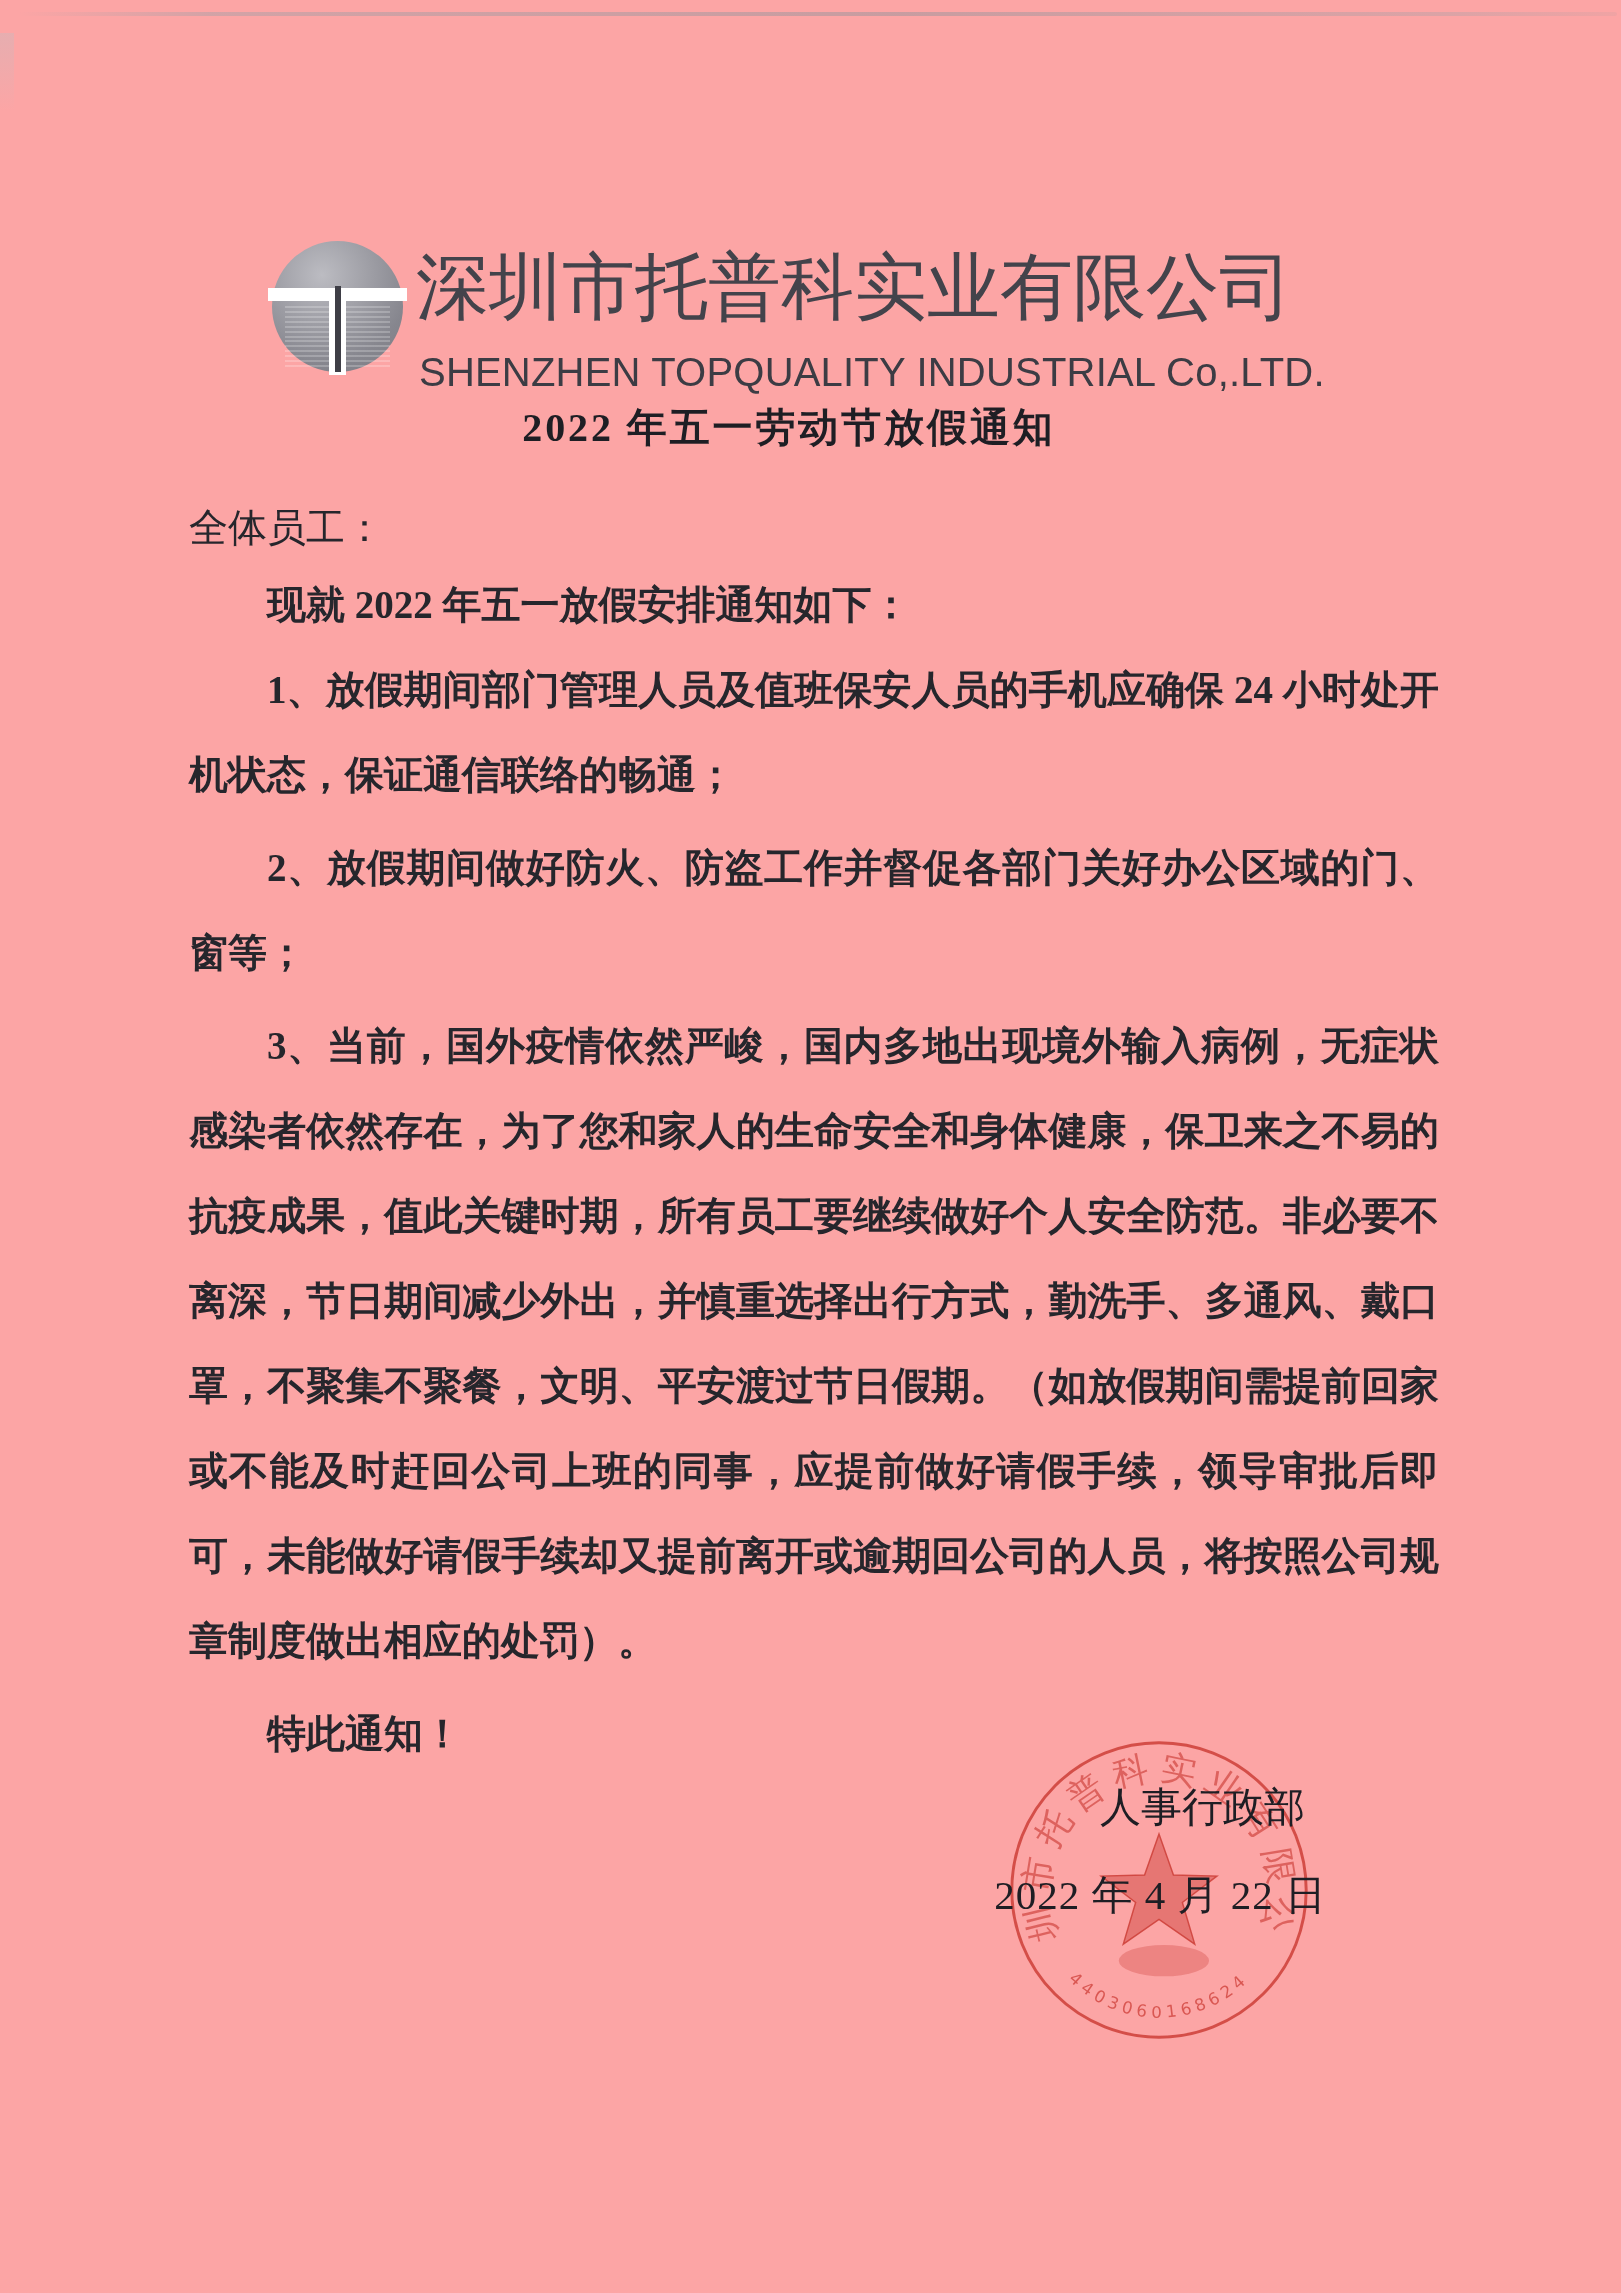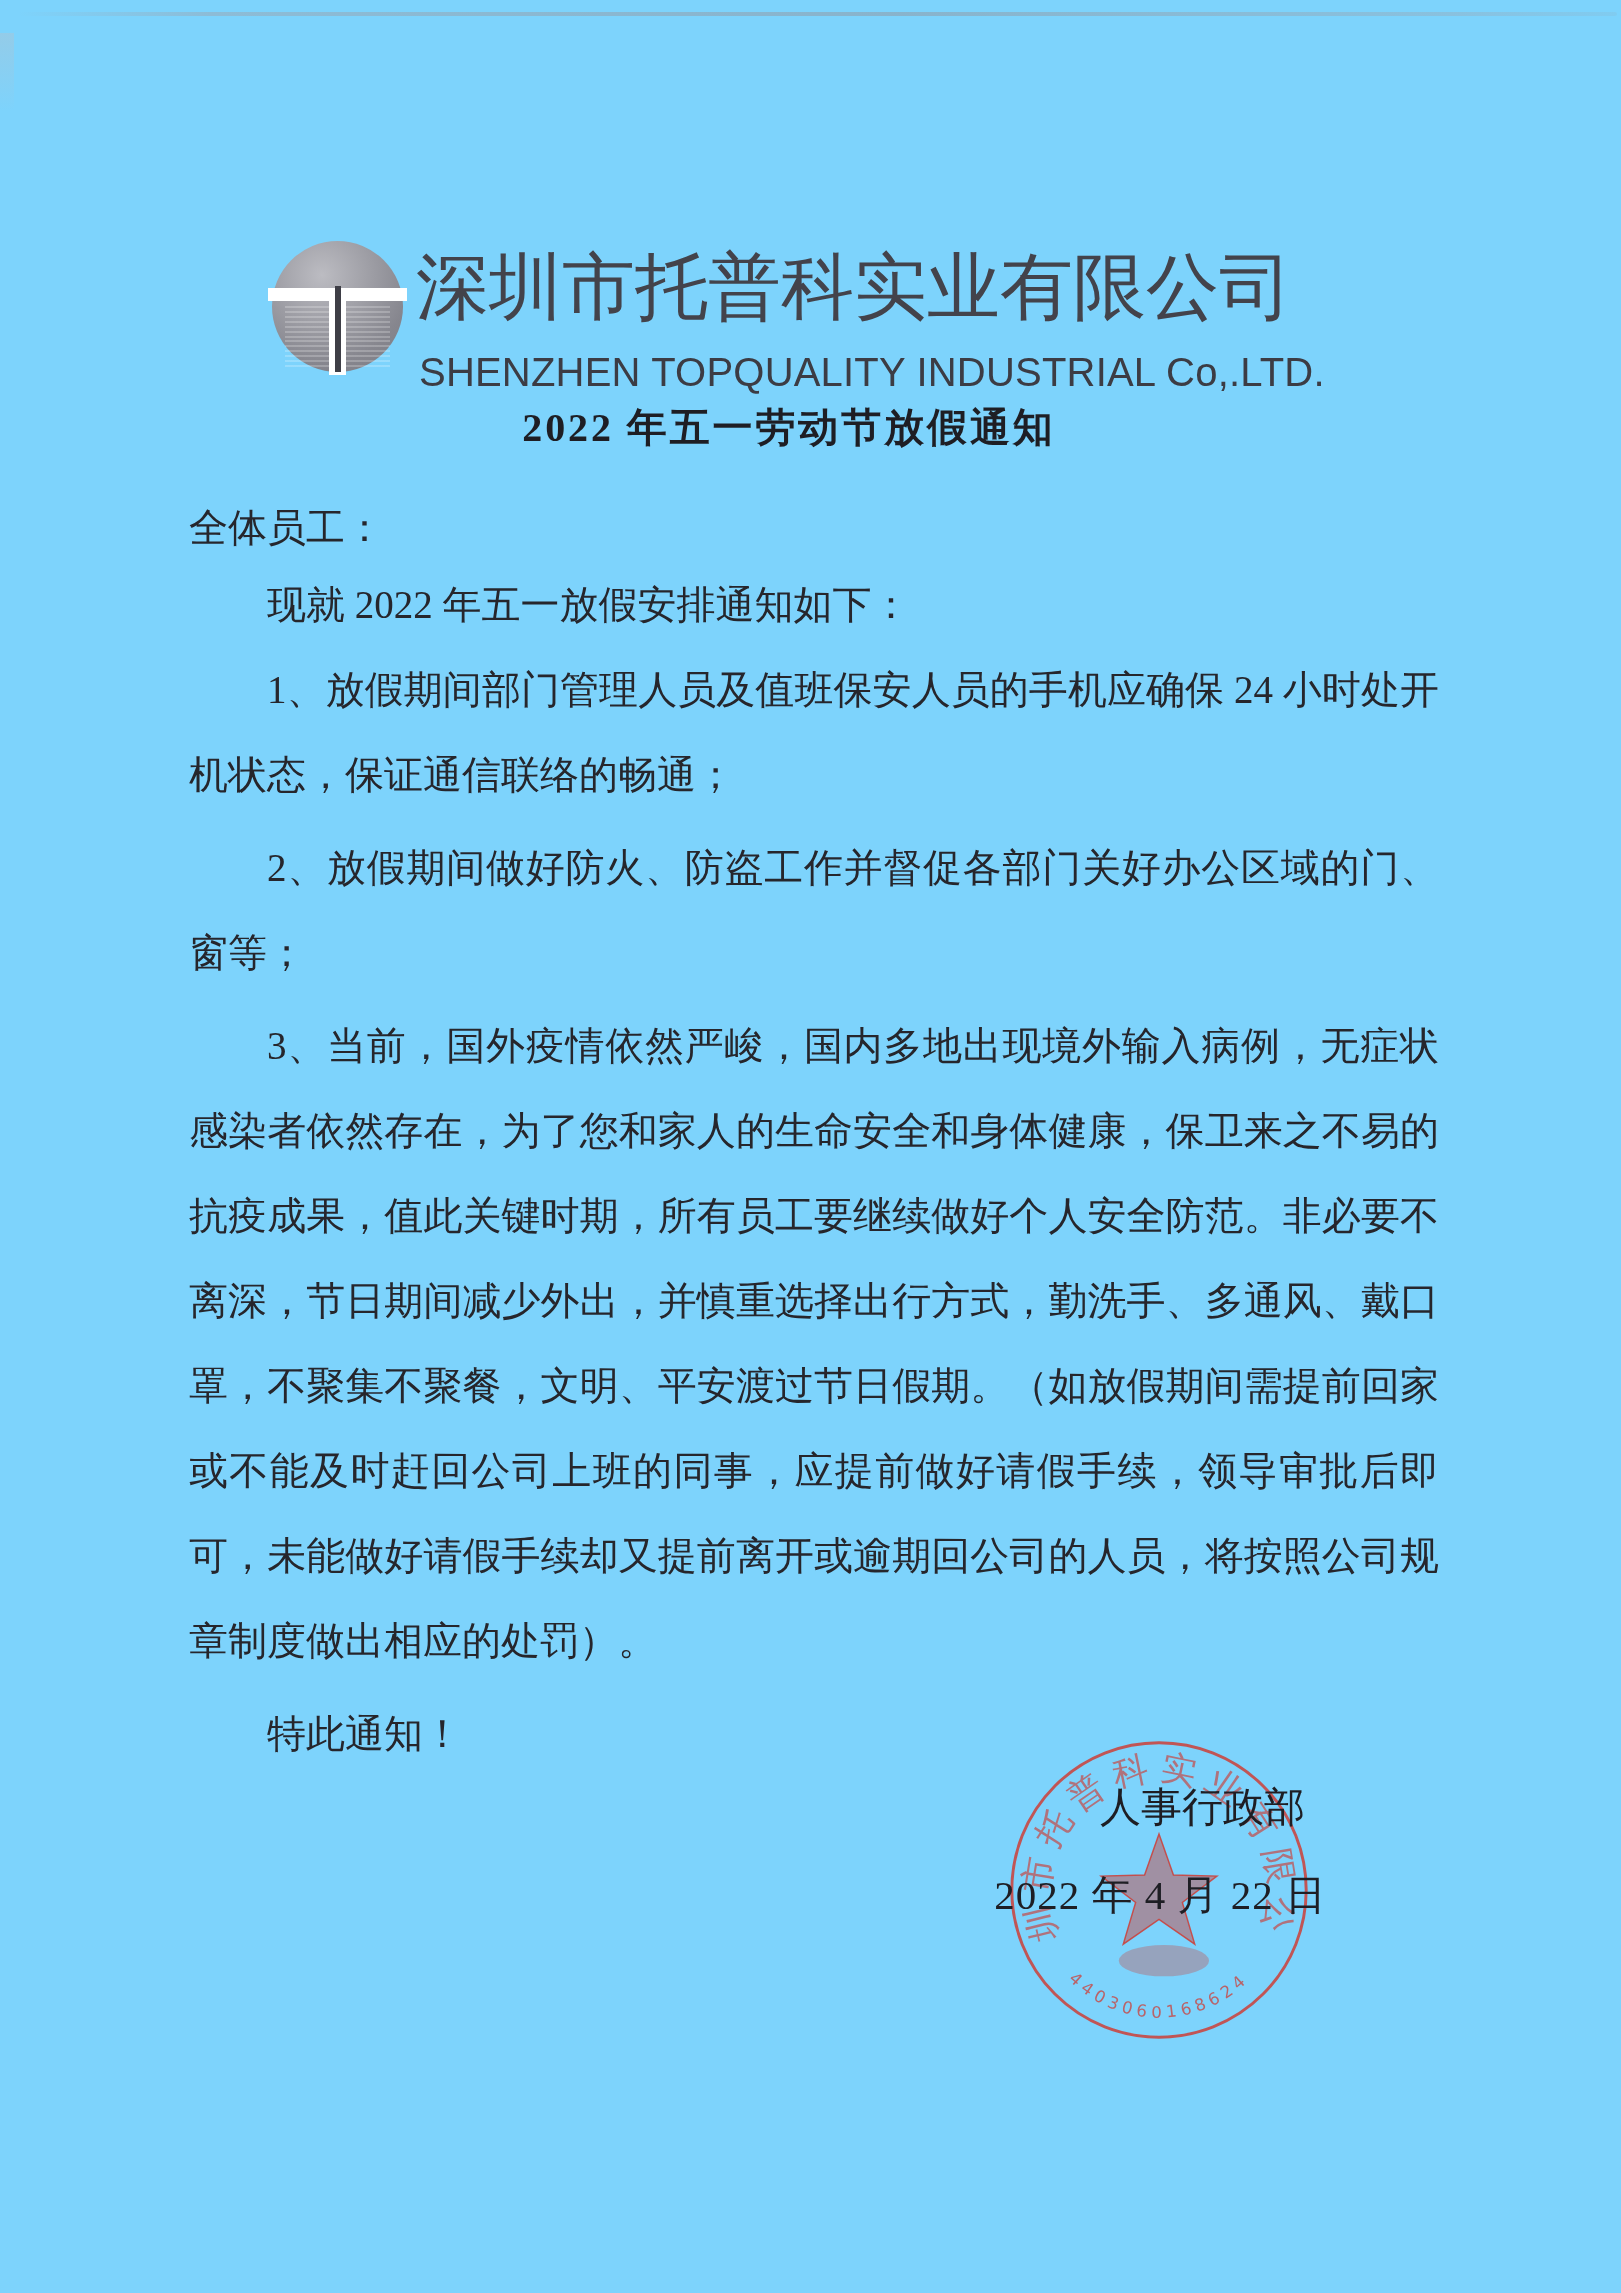--- a/index.html
+++ b/index.html
@@ -1,21 +1,21 @@
 <!DOCTYPE html>
 <html><head>
 <meta charset="utf-8">
 <style>
   html,body { margin:0; padding:0; background:#ffffff; }
 
   #page {
     position:relative;
     width:1621px;
     height:2294px;
-    background:#7dd3fc;
+    background:#fca5a5;
     overflow:hidden;
     font-family:"Liberation Serif","DejaVu Serif",serif;
     color:#26262c;
   }
 
   
   .scan-line {
     position:absolute; top:11.8px; left:17.6px; right:3.9px; height:3.9px;
     background:linear-gradient(90deg,
       rgba(150,150,155,0) 0%,
@@ -62,21 +62,21 @@
     text-align:center; font-size:40px; font-weight:700; letter-spacing:2.9px;
     color:#1e1e24;
   }
 
   
   .notice-body {
     position:absolute; left:181px; top:485px; width:1266px;
     font-size:39px; text-align:justify;
   }
   .notice-body p { margin:8px; line-height:69px; }
-  .notice-body .ind { text-indent:2em; }
+  .notice-body .ind { text-indent:2em;font-weight:bold; }
   .items p { line-height:85px; }
 
   
   .sig-dept {
     position:absolute; top:1780px; right:316px; z-index:2;
     font-size:41px; color:#1e1e24; white-space:nowrap;
   }
   .sig-date {
     position:absolute; top:1868px; right:294px; z-index:2;
     font-size:41px; letter-spacing:1px; color:#1e1e24; white-space:nowrap;

